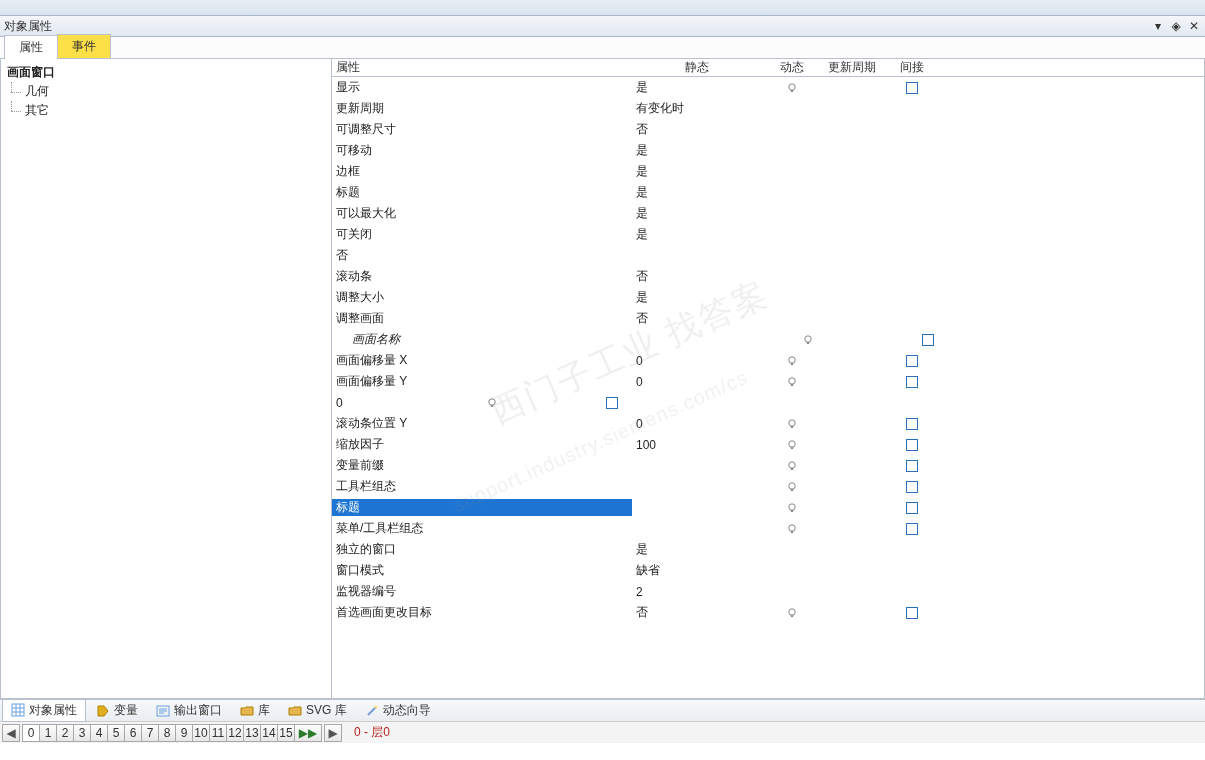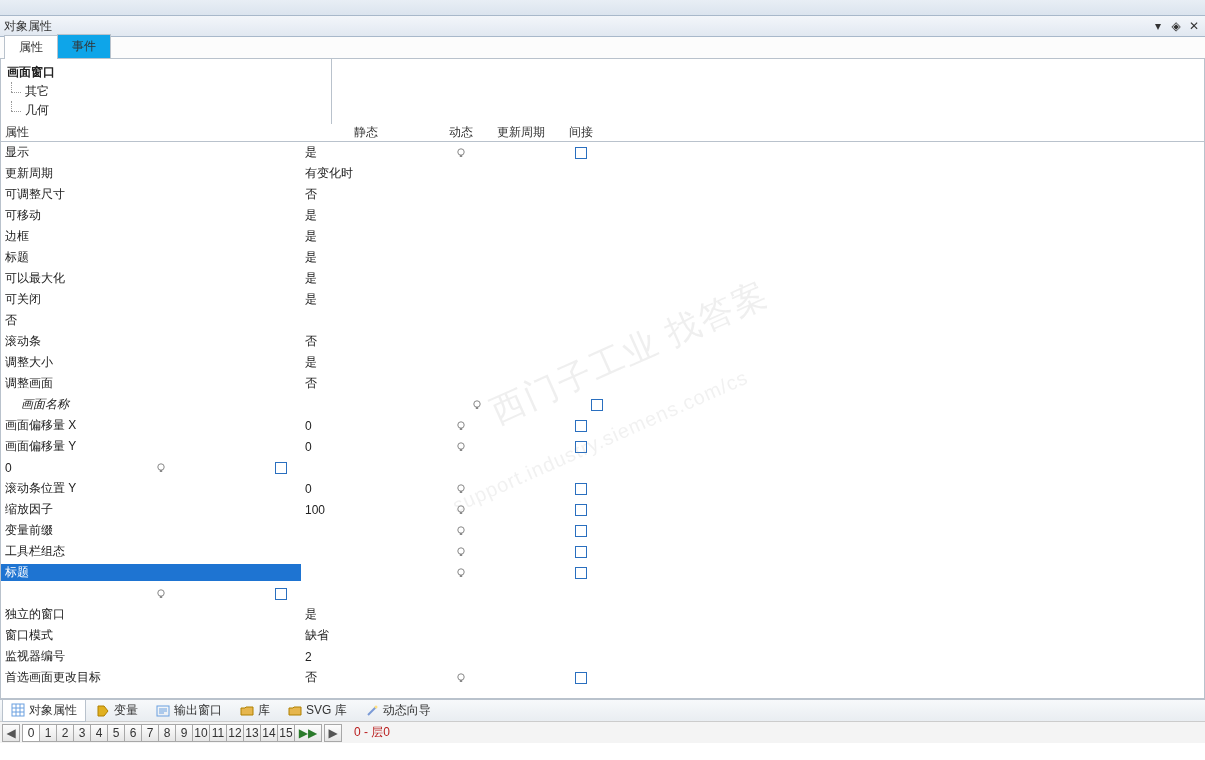--- a/index.html
+++ b/index.html
@@ -10,24 +10,24 @@
 .panel-title {
   height: 21px; line-height: 21px; padding-left: 4px;
   background: linear-gradient(#f3f6fa,#e1e8f1);
   border-bottom: 1px solid #a8b8ca; color:#333;
   display:flex; align-items:center;
 }
 .panel-title .spacer { flex:1; }
 .panel-title .ctrl-icon { width:14px; height:14px; margin-right:4px; color:#333; cursor:pointer; display:inline-flex; align-items:center; justify-content:center; }
 
 .tab-strip { height:22px; border-bottom:1px solid #b9c2cc; padding-left:4px; display:flex; align-items:flex-end; background:#fcfcfc; }
-.tab { padding:3px 14px; border:1px solid #b9c2cc; border-bottom:none; margin-right:-1px; background:#0ea5e9; cursor:pointer; color:#333; }
+.tab { padding:3px 14px; border:1px solid #b9c2cc; border-bottom:none; margin-right:-1px; background:#fde047; cursor:pointer; color:#333; }
 .tab.active { background:#ffffff; position:relative; top:1px; }
 
-.split { display:flex; height:640px; border:1px solid #b9c2cc; border-top:none;flex-direction:column; }
+.split { display:flex; height:640px; border:1px solid #b9c2cc; border-top:none; }
 .tree-pane { width:331px; border-right:1px solid #b9c2cc; background:#fff; padding:4px 2px; overflow:auto; }
 .tree-node { padding:1px 4px; color:#222; cursor:pointer; }
 .tree-node.root { font-weight:bold; }
 .tree-child { padding-left:22px; position:relative; }
 .tree-child::before { content:""; position:absolute; left:8px; top:0; bottom:50%; border-left:1px dotted #999; }
 .tree-child::after { content:""; position:absolute; left:8px; top:50%; width:10px; border-top:1px dotted #999; }
 
 .grid-pane { flex:1; overflow:auto; background:#fff; }
 .grid-head { display:flex; height:18px; border-bottom:1px solid #b9c2cc; color:#333; }
 .grid-head > div { display:flex; align-items:center; justify-content:center; }
@@ -80,22 +80,22 @@
 
 <div class="tab-strip" id="tab-strip">
     <div class="tab active">属性</div>
     <div class="tab">事件</div>
   </div>
 
 <div class="split">
   <div class="tree-pane">
     <div class="tree-node root">画面窗口</div>
     <div id="tree-children">
+        <div class="tree-node tree-child">几何</div>
         <div class="tree-node tree-child">其它</div>
-        <div class="tree-node tree-child">几何</div>
       </div>
   </div>
   <div class="grid-pane">
     <div class="grid-head">
       <div class="col-prop">属性</div>
       <div class="col-static">静态</div>
       <div class="col-dyn">动态</div>
       <div class="col-per">更新周期</div>
       <div class="col-ind">间接</div>
     </div>
@@ -309,20 +309,21 @@
                 <circle cx="6" cy="5" r="3.2" fill="#fff" stroke="#888" stroke-width="1"></circle>
                 <rect x="4.8" y="8" width="2.4" height="2" fill="#888"></rect>
               </svg></span>
           </div>
           <div class="cell col-per"></div>
           <div class="cell col-ind">
             <span class="chk"></span>
           </div>
         </div>
         <div class="grid-row">
+          <div class="cell col-prop">菜单/工具栏组态</div>
           <div class="cell col-static"></div>
           <div class="cell col-dyn">
             <span class="bulb"><svg viewBox="0 0 12 12">
                 <circle cx="6" cy="5" r="3.2" fill="#fff" stroke="#888" stroke-width="1"></circle>
                 <rect x="4.8" y="8" width="2.4" height="2" fill="#888"></rect>
               </svg></span>
           </div>
           <div class="cell col-per"></div>
           <div class="cell col-ind">
             <span class="chk"></span>

